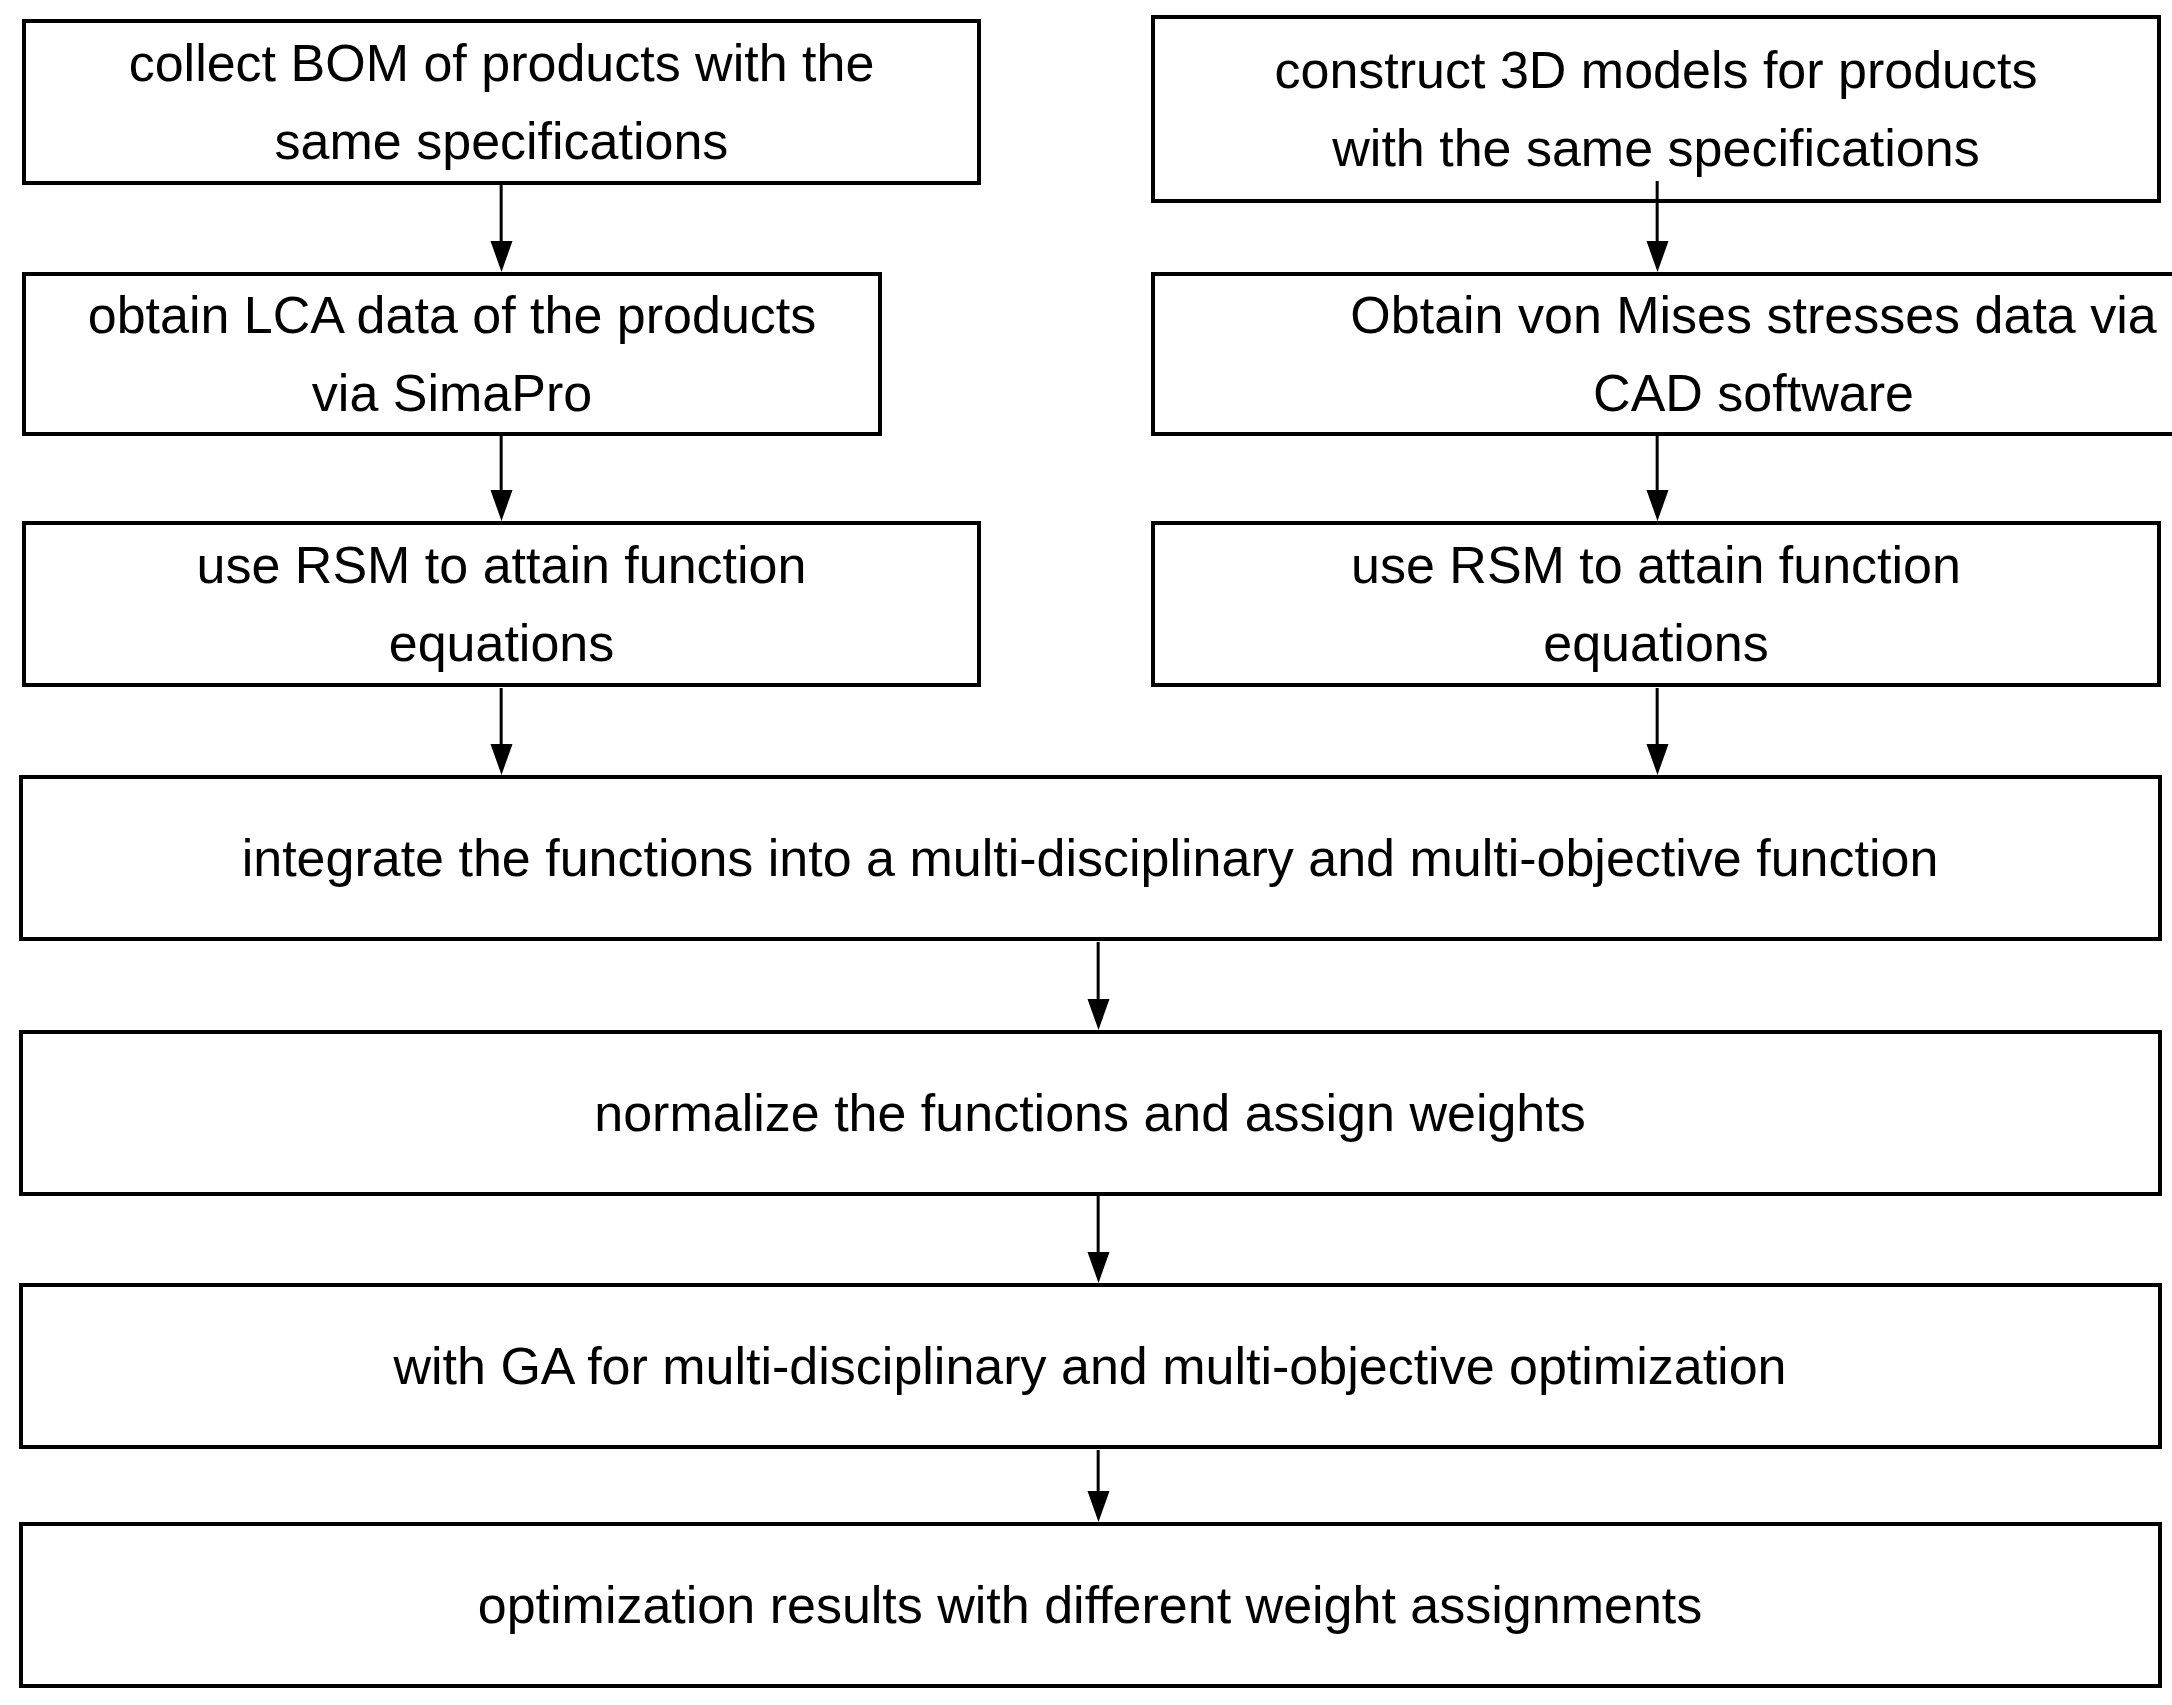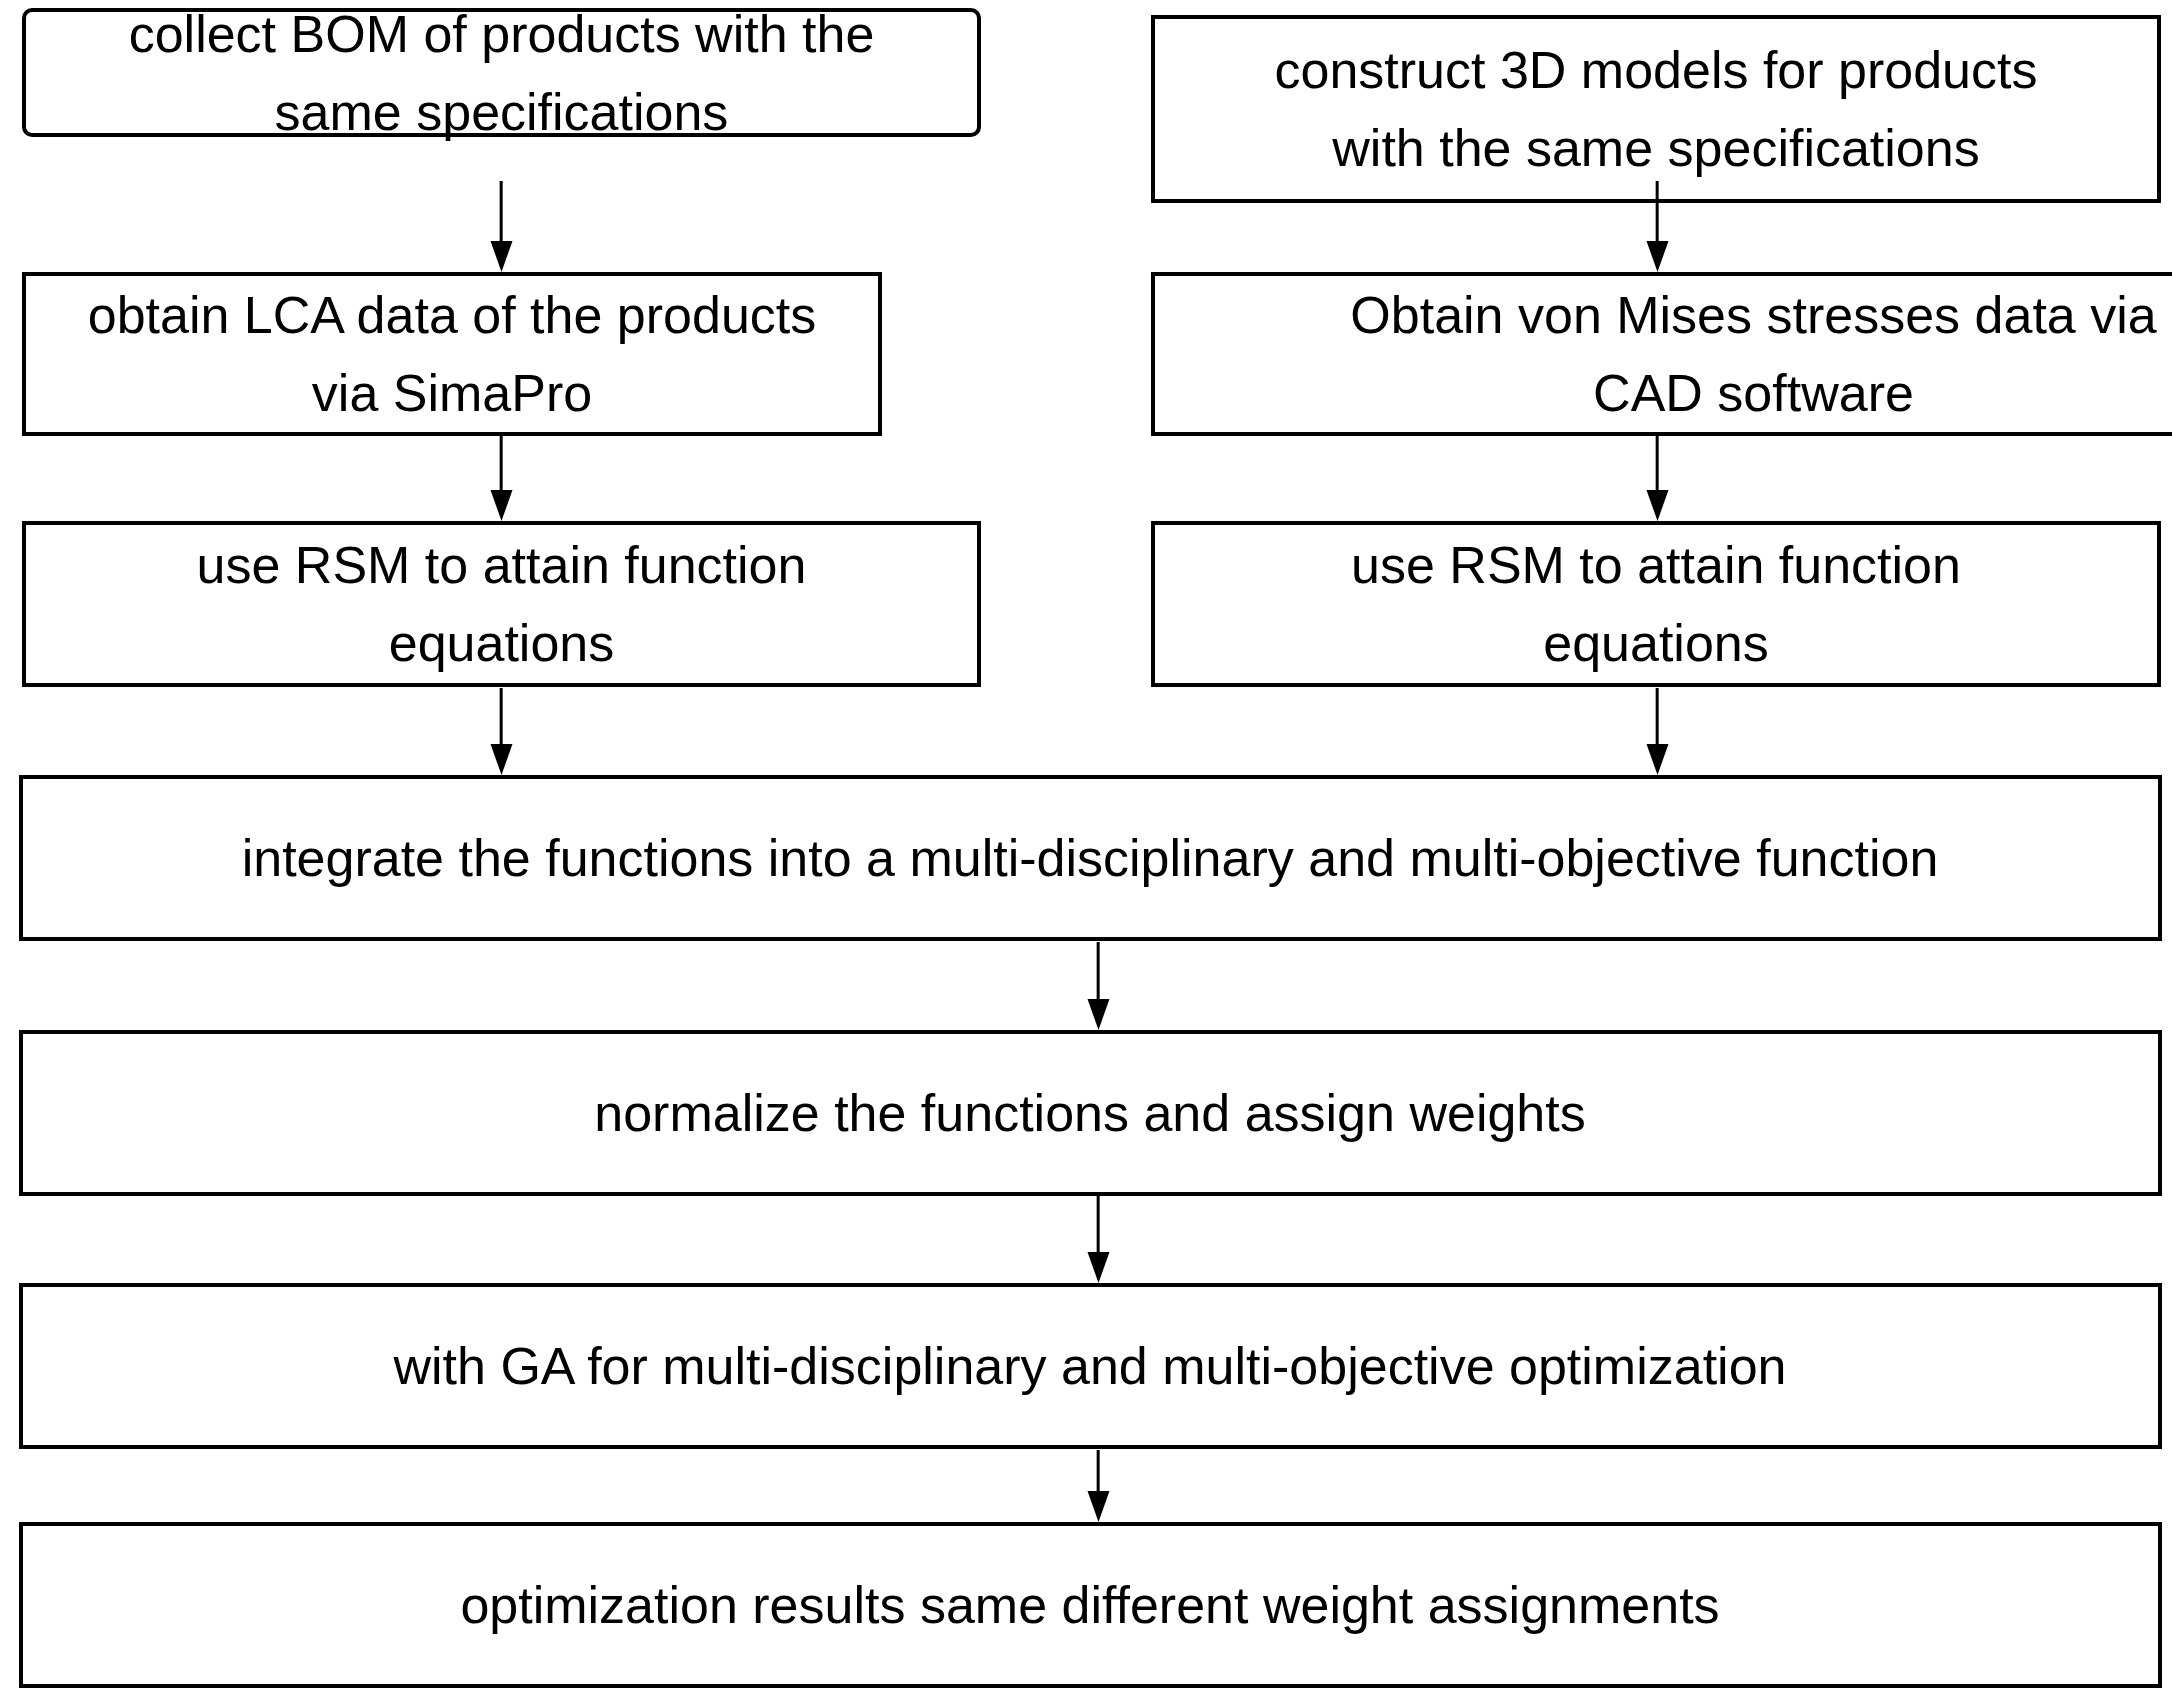--- a/index.html
+++ b/index.html
@@ -20,21 +20,21 @@
     display: flex;
     align-items: center;
     justify-content: center;
     text-align: center;
     font-size: 52px;
     line-height: 1.5;
     white-space: pre-line;
     padding: 0 7.4px;
   }
   
-  .b-l1 { left: 22px;   top: 8px;   width: 959px; height: 129px; border-radius: 10px; }
+  .b-l1 { left: 22px;   top: 19px;   width: 959px; height: 166px; }
   .b-l2 { left: 22px;   top: 272px;  width: 860px; height: 164px; }
   .b-l3 { left: 22px;   top: 521px;  width: 959px; height: 166px; }
   
   .b-r1 { left: 1151px; top: 15px;   width: 1010px; height: 188px; }
   .b-r2 { left: 1151px; top: 272px;  width: 1205px; height: 164px; }
   .b-r3 { left: 1151px; top: 521px;  width: 1010px; height: 166px; }
   
   .b-m1 { left: 18.5px;   top: 775px; width: 2143px; height: 166px; }
   .b-m2 { left: 18.5px;   top: 1030px; width: 2143px; height: 166px; }
   .b-m3 { left: 18.5px;   top: 1283px; width: 2143px; height: 166px; }
@@ -102,21 +102,21 @@
   <div class="box b-m1">
     <span>integrate the functions into a multi-disciplinary and multi-objective function</span>
   </div>
   <div class="box b-m2">
     <span>normalize the functions and assign weights</span>
   </div>
   <div class="box b-m3">
     <span>with GA for multi-disciplinary and multi-objective optimization</span>
   </div>
   <div class="box b-m4">
-    <span>optimization results same different weight assignments</span>
+    <span>optimization results with different weight assignments</span>
   </div>
 
   <div class="arrow a1">
     <div class="shaft"></div>
     <div class="head"></div>
   </div>
   <div class="arrow a2">
     <div class="shaft"></div>
     <div class="head"></div>
   </div>

